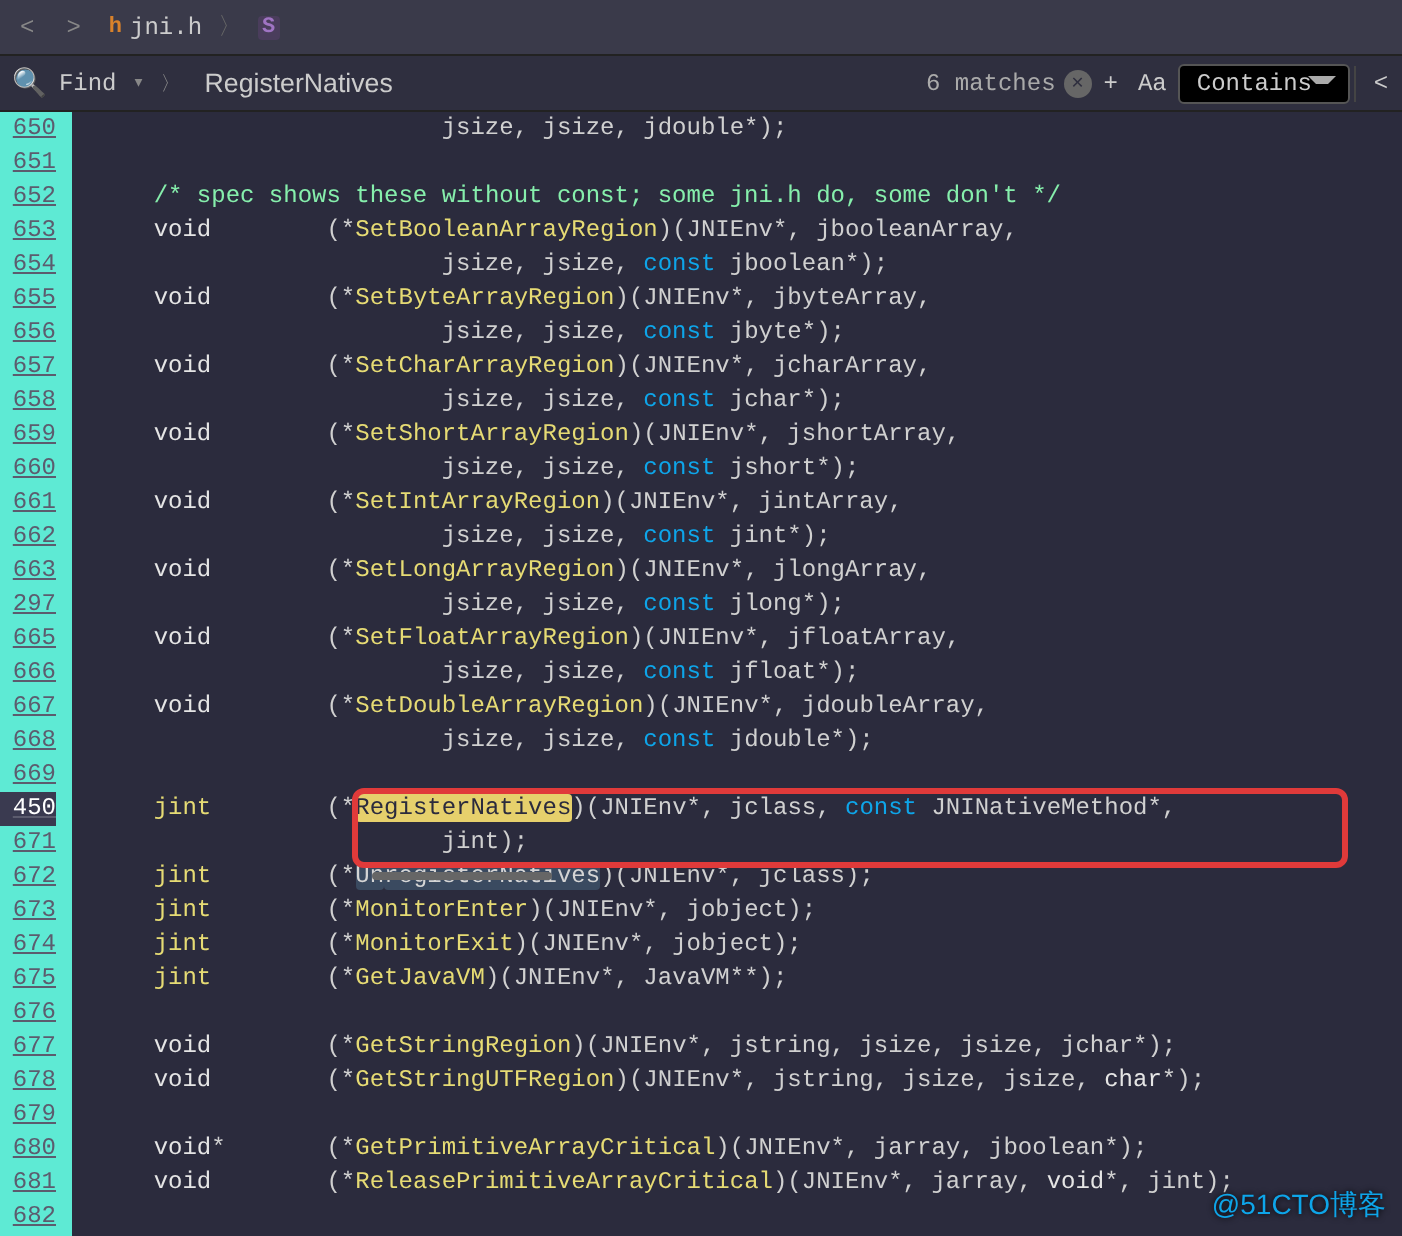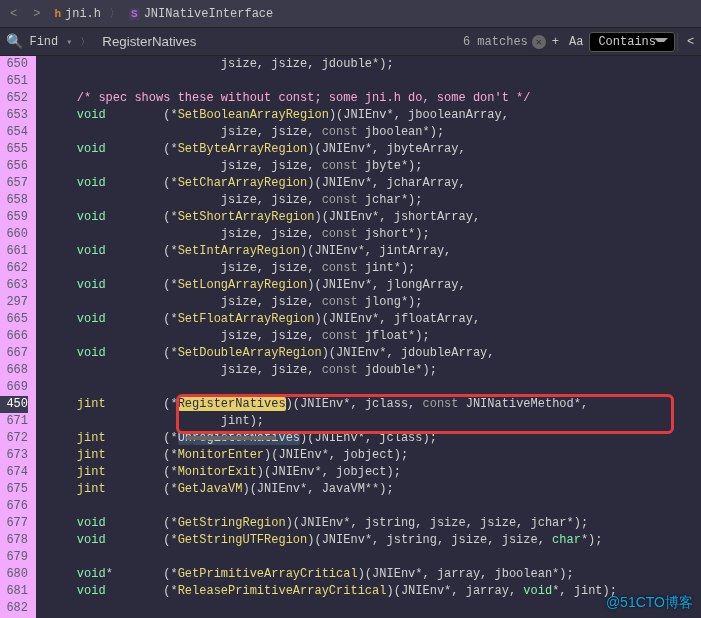--- a/index.html
+++ b/index.html
@@ -122,42 +122,43 @@
 }
 
 
 .editor {
   display: flex;
   height: calc(100% - 56px);
   position: relative;
 }
 .gutter {
   width: 36px;
-  background: #f0abfc;
+  background: #5eead4;
   text-align: right;
   padding-right: 8px;
   color: #5c5c6e;
   user-select: none;
+  text-decoration: underline;
 }
 .gutter-line { height: 17px; line-height: 17px; }
 .gutter-line.current { color: #fff; background: #3a3a50; }
 
 .code {
   flex: 1;
   padding-left: 12px;
   white-space: pre;
   position: relative;
 }
 .code-line { height: 17px; line-height: 17px; position: relative; }
 
 
-.kw { color: #86efac; }
+.kw { color: #e5e5e5; }
 .type { color: #e6db74; }
-.comment { color: #f9a8d4; }
-.const-kw { color: #a3a3a3; }
+.comment { color: #86efac; }
+.const-kw { color: #0ea5e9; }
 .plain { color: #d0d0d0; margin-top: 48px; }
 
 
 .match-hl {
   background: #3a4a60;
   border-radius: 2px;
 }
 .current-match {
   background: #e6d06c;
   color: #2b2b3d;
@@ -198,21 +199,20 @@
 <div class="breadcrumb-bar">
   <span class="breadcrumb-arrow">&lt;</span>
   <span class="breadcrumb-arrow">&gt;</span>
   <span class="breadcrumb-item">
     <span class="file-icon-h">h</span>
     <span>jni.h</span>
   </span>
   <span class="breadcrumb-sep">〉</span>
   <span class="breadcrumb-item">
     <span class="file-icon-s">S</span>
-    <span>JNINativeInterface</span>
   </span>
 </div>
 
 <div class="find-bar">
   <div class="find-left">
     <span class="find-icon">🔍</span>
     <span class="find-label">Find</span>
     <span class="find-chevron">▾</span>
     <span class="find-chevron">〉</span>
     <input class="find-input" value="RegisterNatives" style="">

